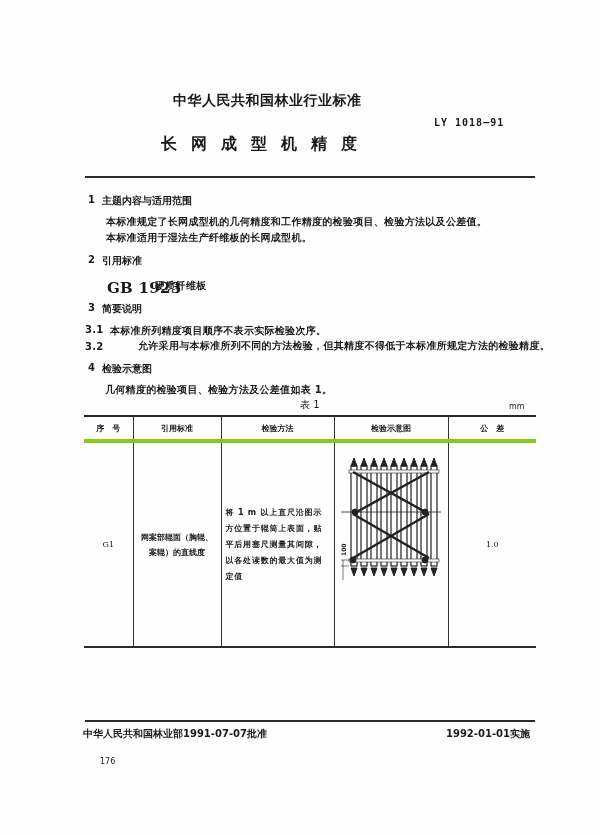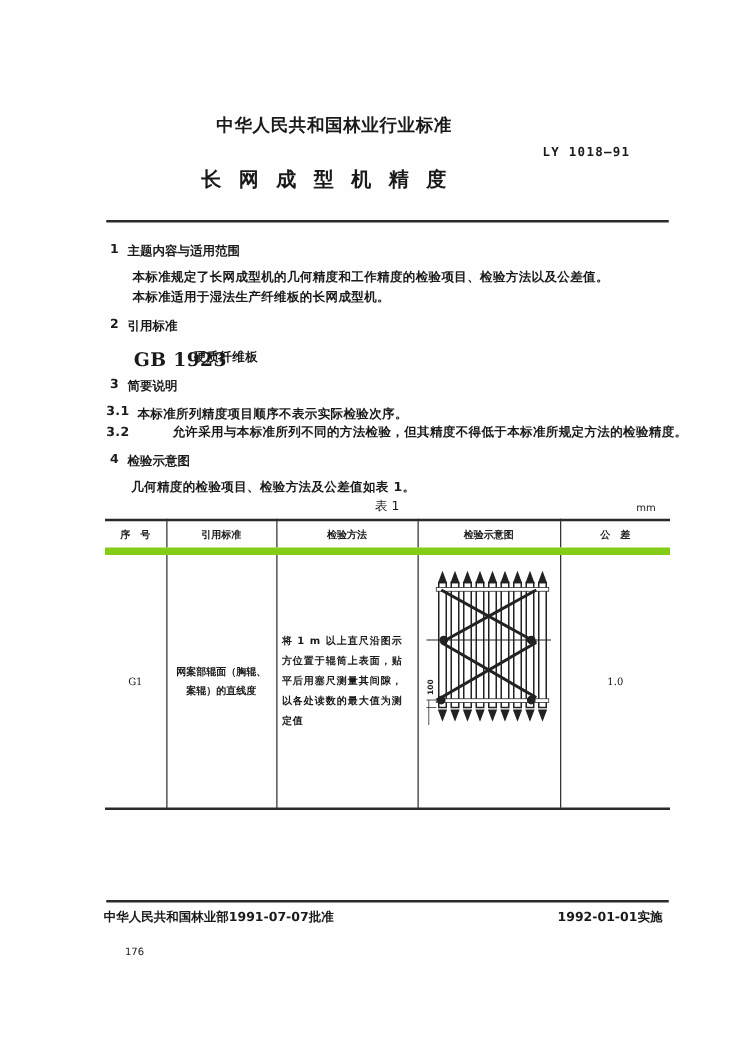--- a/index.html
+++ b/index.html
@@ -11,21 +11,21 @@
   .title { left: 161px; top: 134px; font-size: 16px; font-weight: bold; letter-spacing: 14px; }
   .rule { position: absolute; left: 85px; width: 450px; height: 2px; background: #2a2a2a; }
   .sec { font-size: 10px; font-weight: bold; }
   .txt { font-size: 10px; font-weight: bold; letter-spacing: 0.3px; }
   .tbl-title { left: 300px; top: 398px; font-size: 10px; font-weight: normal; }
   .tbl-unit { left: 509px; top: 402px; font-size: 8px; }
   table.spec { position: absolute; left: 84px; top: 415px; width: 452px; border-collapse: collapse; }
   table.spec th, table.spec td { border-left: 1px solid #333; border-right: 1px solid #333; padding: 0; text-align: center; vertical-align: middle; font-size: 8px; font-weight: bold; }
   table.spec th:first-child, table.spec td:first-child { border-left: none; }
   table.spec th:last-child, table.spec td:last-child { border-right: none; }
-  table.spec thead tr { border-top: 2px solid #2a2a2a; border-bottom: 6px solid #84cc16; height: 25px; margin-top: 32px; }
+  table.spec thead tr { border-top: 2px solid #2a2a2a; border-bottom: 4px solid #84cc16; height: 25px; margin-top: 32px; }
   table.spec tbody tr { border-bottom: 2px solid #2a2a2a; height: 206px; }
   .cell-left { text-align: left; padding: 0 4px !important; line-height: 15px; white-space: normal; }
   .method { text-align: left !important; padding: 0 4px !important; line-height: 16px; letter-spacing: 0.8px; }
   .footer-rule { position: absolute; left: 85px; top: 720px; width: 450px; height: 2px; background: #2a2a2a; }
   .foot-l { left: 83px; top: 727px; font-size: 10px; font-weight: bold; }
   .foot-r { left: 446px; top: 727px; font-size: 10px; font-weight: bold; }
   .pageno { left: 100px; top: 757px; font-size: 8px; }
 </style>
 </head>
 <body>

